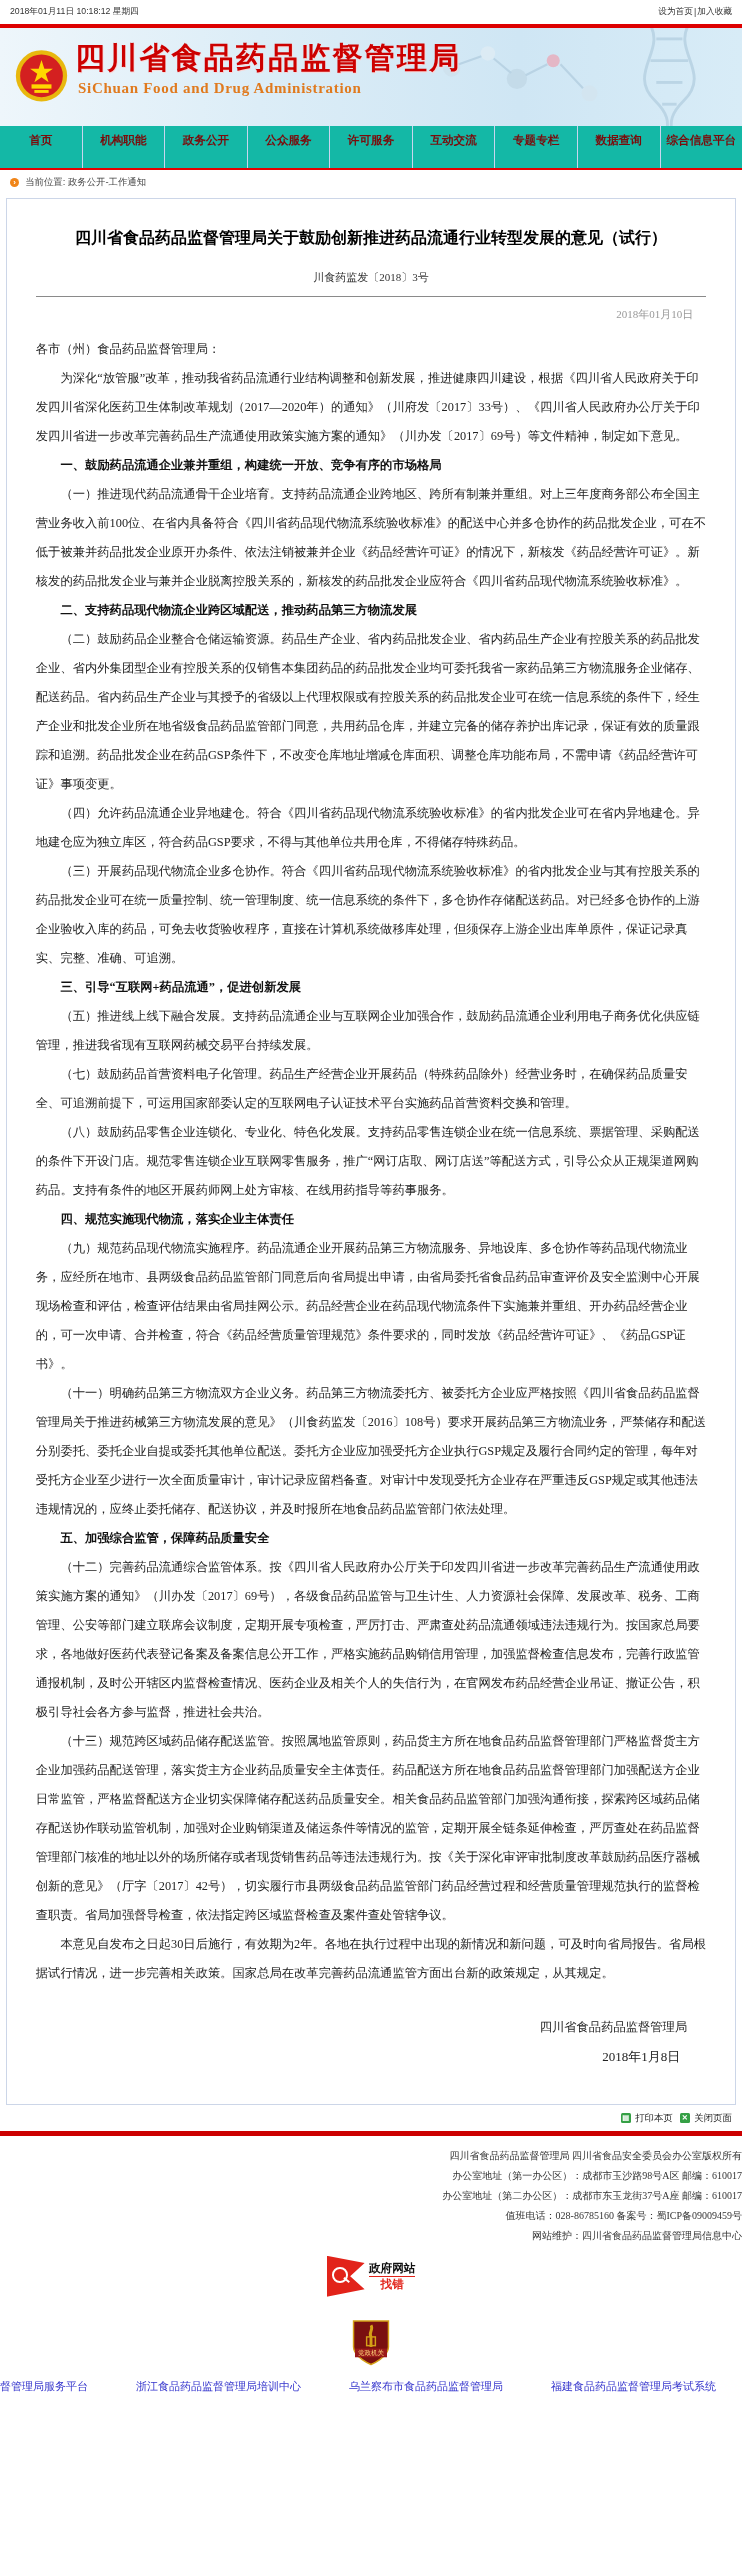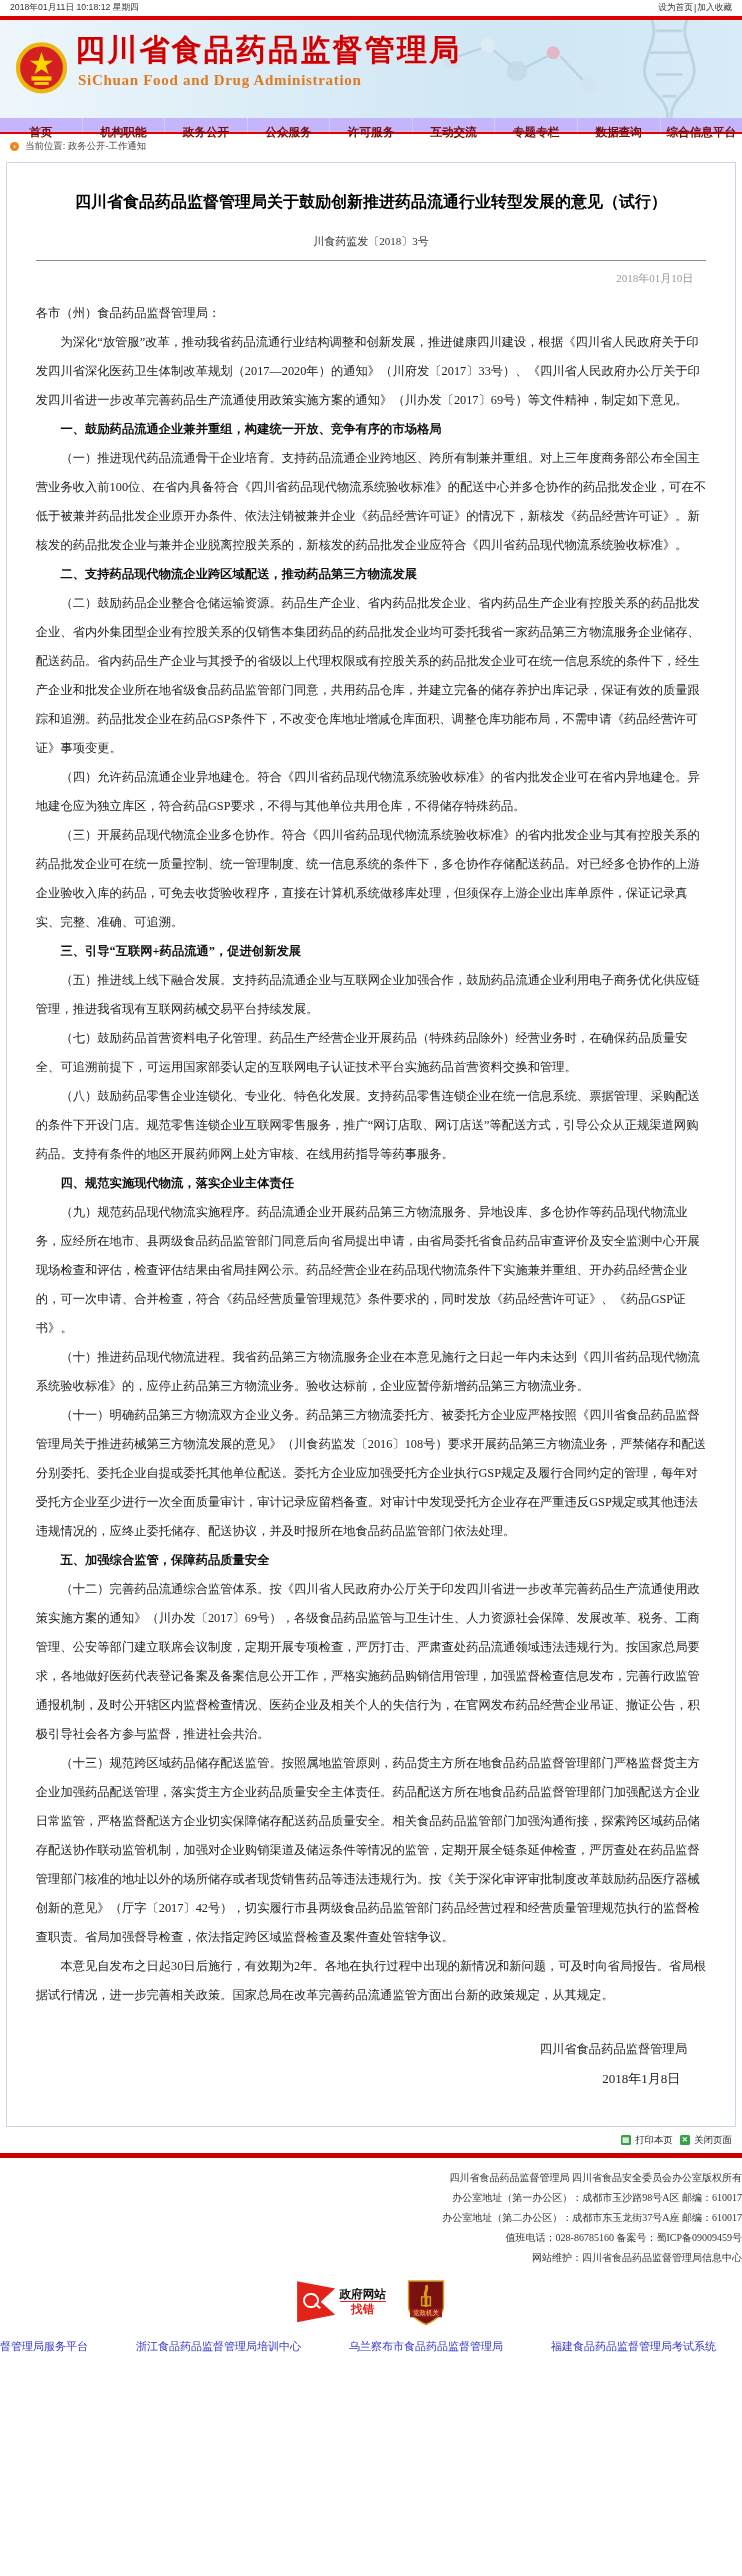--- a/index.html
+++ b/index.html
@@ -1,37 +1,37 @@
 <!DOCTYPE html>
 <html style="font-size:11.6px"><head>
 <meta charset="utf-8">
 <style>
   html,body { margin:0; padding:0; background:#ffffff; }
   body { width:742px; font-family:"Liberation Serif", serif; color:#222; }
 
   
-  .topbar { height:16px; display:flex; justify-content:space-between; align-items:center;
+  .topbar { height:24px; display:flex; justify-content:space-between; align-items:center;
             padding:0 10px; font-size:8.7px; color:#333; background:#fff;
             font-family:"Liberation Sans", sans-serif; }
   .topbar-right { display:flex; gap:1px; align-items:center; }
   .red-bar-top { height:3.6px; background:#dd0000; }
 
   
   .banner { position:relative; height:98px; overflow:hidden;
             background:linear-gradient(90deg,#eef6fb 0%,#dcEDf7 35%,#cfe6f4 70%,#d8ecf7 100%); }
   .banner svg.deco { position:absolute; right:0; top:0; height:98px; }
   .emblem { position:absolute; left:13px; top:16px; width:57px; height:65px; }
   .site-title { position:absolute; left:75px; top:10px; color:#cc0000; font-weight:bold;
                 font-size:30px; letter-spacing:2.2px; font-family:"Liberation Sans", sans-serif;
                 text-shadow:0.7px 0.7px 0 #f8d8d8; }
   .site-sub { position:absolute; left:78px; top:52px; color:#e07a1e; font-weight:bold;
               font-size:15px; letter-spacing:0.7px; font-family:"Liberation Serif", serif; }
 
   
-  .nav { display:flex; background:#c4b5fd; height:14px; border-bottom:0; }
+  .nav { display:flex; background:#14b8a6; height:42px; border-bottom:0; }
   .nav-item { flex:1; text-align:center; line-height:27px; font-size:11.6px; font-weight:bold;
               color:#7a0c0c; border-right:0.7px solid #c9d5ee; cursor:pointer;
               font-family:"Liberation Sans", sans-serif; white-space:nowrap; }
   .nav-item:last-child { border-right:0; }
   .red-line { height:2.2px; background:#e30000; }
 
   
   .breadcrumb { height:25px; display:flex; align-items:center; padding-left:10px;
                 font-size:9.4px; color:#444; font-family:"Liberation Sans", sans-serif; }
   .crumb-icon { display:inline-block; width:9.4px; height:9.4px; border-radius:50%;
@@ -58,21 +58,21 @@
              height:26px; padding-right:7.3px; font-size:9.4px; color:#222;
              font-family:"Liberation Sans", sans-serif; }
   .icon-sq { display:inline-block; width:10px; height:10px; border-radius:1.5px; background:#35a045;
              color:#fff; font-size:7.3px; line-height:10px; text-align:center; font-weight:bold; }
   .action-link { cursor:pointer; margin-right:2.9px; }
 
   
   .footer-redbar { height:4.4px; background:#cc0000; }
   .site-footer { text-align:right; padding-top:10px; font-size:10px; color:#333; }
   .site-footer .fline { line-height:20px; }
-  .badges { display:flex; justify-content:center; align-items:center; gap:21px; margin:10px 0 4.4px; }
+  .badges { display:flex; justify-content:center; align-items:center; gap:21px; margin:10px 0 4.4px;flex-direction:column; }
   .err-badge { display:flex; align-items:center; background:#fff; cursor:pointer; }
   .err-badge .flag { width:38px; height:41px; background:#e2231a;
                      clip-path:polygon(0 0,100% 18%,62% 50%,100% 82%,0 100%); position:relative; }
   .err-badge .mag { position:absolute; left:5.8px; top:11.6px; width:11.6px; height:11.6px;
                     border:2.2px solid #fff; border-radius:50%; }
   .err-badge .mag:after { content:""; position:absolute; left:8.7px; top:10px; width:7.3px; height:2.2px;
                     background:#fff; transform:rotate(40deg); }
   .err-badge .txt { margin-left:4.4px; text-align:center; font-family:"Liberation Sans", sans-serif; }
   .err-badge .t1 { font-size:11.6px; font-weight:bold; color:#111; line-height:14.5px; }
   .err-badge .t2 { font-size:11.6px; font-weight:bold; color:#e2231a; line-height:14.5px;
@@ -160,21 +160,20 @@
       <p class="heading">二、支持药品现代物流企业跨区域配送，推动药品第三方物流发展</p>
       <p class="para">（二）鼓励药品企业整合仓储运输资源。药品生产企业、省内药品批发企业、省内药品生产企业有控股关系的药品批发企业、省内外集团型企业有控股关系的仅销售本集团药品的药品批发企业均可委托我省一家药品第三方物流服务企业储存、配送药品。省内药品生产企业与其授予的省级以上代理权限或有控股关系的药品批发企业可在统一信息系统的条件下，经生产企业和批发企业所在地省级食品药品监管部门同意，共用药品仓库，并建立完备的储存养护出库记录，保证有效的质量跟踪和追溯。药品批发企业在药品GSP条件下，不改变仓库地址增减仓库面积、调整仓库功能布局，不需申请《药品经营许可证》事项变更。</p>
       <p class="para">（四）允许药品流通企业异地建仓。符合《四川省药品现代物流系统验收标准》的省内批发企业可在省内异地建仓。异地建仓应为独立库区，符合药品GSP要求，不得与其他单位共用仓库，不得储存特殊药品。</p>
       <p class="para">（三）开展药品现代物流企业多仓协作。符合《四川省药品现代物流系统验收标准》的省内批发企业与其有控股关系的药品批发企业可在统一质量控制、统一管理制度、统一信息系统的条件下，多仓协作存储配送药品。对已经多仓协作的上游企业验收入库的药品，可免去收货验收程序，直接在计算机系统做移库处理，但须保存上游企业出库单原件，保证记录真实、完整、准确、可追溯。</p>
       <p class="heading">三、引导“互联网+药品流通”，促进创新发展</p>
       <p class="para">（五）推进线上线下融合发展。支持药品流通企业与互联网企业加强合作，鼓励药品流通企业利用电子商务优化供应链管理，推进我省现有互联网药械交易平台持续发展。</p>
       <p class="para">（七）鼓励药品首营资料电子化管理。药品生产经营企业开展药品（特殊药品除外）经营业务时，在确保药品质量安全、可追溯前提下，可运用国家部委认定的互联网电子认证技术平台实施药品首营资料交换和管理。</p>
       <p class="para">（八）鼓励药品零售企业连锁化、专业化、特色化发展。支持药品零售连锁企业在统一信息系统、票据管理、采购配送的条件下开设门店。规范零售连锁企业互联网零售服务，推广“网订店取、网订店送”等配送方式，引导公众从正规渠道网购药品。支持有条件的地区开展药师网上处方审核、在线用药指导等药事服务。</p>
       <p class="heading">四、规范实施现代物流，落实企业主体责任</p>
       <p class="para">（九）规范药品现代物流实施程序。药品流通企业开展药品第三方物流服务、异地设库、多仓协作等药品现代物流业务，应经所在地市、县两级食品药品监管部门同意后向省局提出申请，由省局委托省食品药品审查评价及安全监测中心开展现场检查和评估，检查评估结果由省局挂网公示。药品经营企业在药品现代物流条件下实施兼并重组、开办药品经营企业的，可一次申请、合并检查，符合《药品经营质量管理规范》条件要求的，同时发放《药品经营许可证》、《药品GSP证书》。</p>
-      <p class="para">（十）推进药品现代物流进程。我省药品第三方物流服务企业在本意见施行之日起一年内未达到《四川省药品现代物流系统验收标准》的，应停止药品第三方物流业务。验收达标前，企业应暂停新增药品第三方物流业务。</p>
       <p class="para">（十一）明确药品第三方物流双方企业义务。药品第三方物流委托方、被委托方企业应严格按照《四川省食品药品监督管理局关于推进药械第三方物流发展的意见》（川食药监发〔2016〕108号）要求开展药品第三方物流业务，严禁储存和配送分别委托、委托企业自提或委托其他单位配送。委托方企业应加强受托方企业执行GSP规定及履行合同约定的管理，每年对受托方企业至少进行一次全面质量审计，审计记录应留档备查。对审计中发现受托方企业存在严重违反GSP规定或其他违法违规情况的，应终止委托储存、配送协议，并及时报所在地食品药品监管部门依法处理。</p>
       <p class="heading">五、加强综合监管，保障药品质量安全</p>
       <p class="para">（十二）完善药品流通综合监管体系。按《四川省人民政府办公厅关于印发四川省进一步改革完善药品生产流通使用政策实施方案的通知》（川办发〔2017〕69号），各级食品药品监管与卫生计生、人力资源社会保障、发展改革、税务、工商管理、公安等部门建立联席会议制度，定期开展专项检查，严厉打击、严肃查处药品流通领域违法违规行为。按国家总局要求，各地做好医药代表登记备案及备案信息公开工作，严格实施药品购销信用管理，加强监督检查信息发布，完善行政监管通报机制，及时公开辖区内监督检查情况、医药企业及相关个人的失信行为，在官网发布药品经营企业吊证、撤证公告，积极引导社会各方参与监督，推进社会共治。</p>
       <p class="para">（十三）规范跨区域药品储存配送监管。按照属地监管原则，药品货主方所在地食品药品监督管理部门严格监督货主方企业加强药品配送管理，落实货主方企业药品质量安全主体责任。药品配送方所在地食品药品监督管理部门加强配送方企业日常监管，严格监督配送方企业切实保障储存配送药品质量安全。相关食品药品监管部门加强沟通衔接，探索跨区域药品储存配送协作联动监管机制，加强对企业购销渠道及储运条件等情况的监管，定期开展全链条延伸检查，严厉查处在药品监督管理部门核准的地址以外的场所储存或者现货销售药品等违法违规行为。按《关于深化审评审批制度改革鼓励药品医疗器械创新的意见》（厅字〔2017〕42号），切实履行市县两级食品药品监管部门药品经营过程和经营质量管理规范执行的监督检查职责。省局加强督导检查，依法指定跨区域监督检查及案件查处管辖争议。</p>
       <p class="para">本意见自发布之日起30日后施行，有效期为2年。各地在执行过程中出现的新情况和新问题，可及时向省局报告。省局根据试行情况，进一步完善相关政策。国家总局在改革完善药品流通监管方面出台新的政策规定，从其规定。</p>
     </div>
   <div class="signature">四川省食品药品监督管理局</div>
   <div class="sign-date">2018年1月8日</div>
 </div>
 

